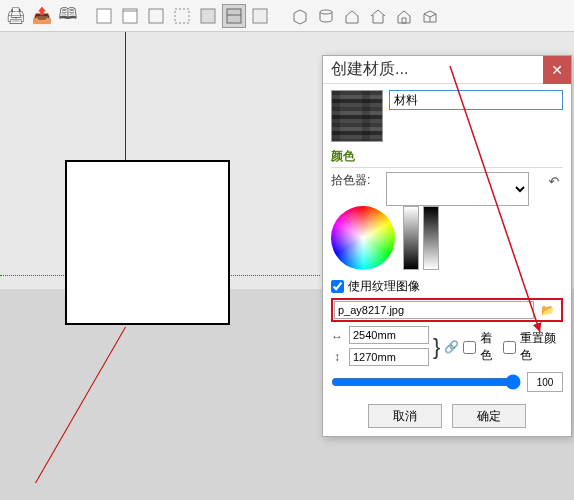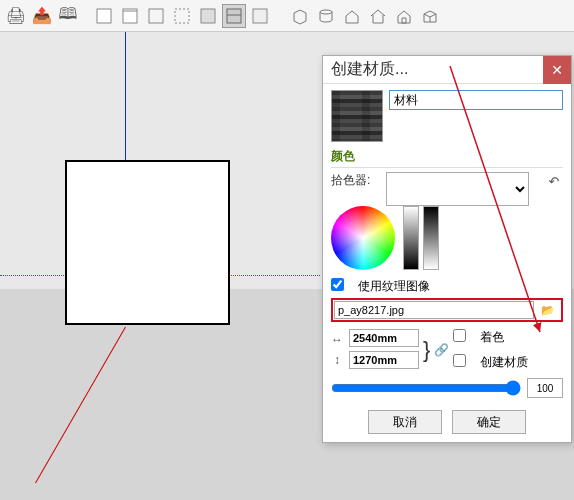--- a/index.html
+++ b/index.html
@@ -32,33 +32,33 @@
   .picker-label { font-size: 12px; color: #333; }
   .picker-select { flex: 1; border: 1px solid #aaa; height: 20px; font-size: 12px; padding: 16px 2px; background: #fff; }
   .undo-icon { width: 18px; height: 18px; font-size: 13px; color: #555; display: flex; align-items: center; justify-content: center; cursor: pointer;}
   
   .color-row { display: flex; gap: 8px; align-items: center; margin-bottom: 8px; }
   .color-wheel { width: 64px; height: 64px; border-radius: 50%; background: conic-gradient(red, yellow, lime, cyan, blue, magenta, red); position: relative; }
   .color-wheel::after { content:""; position:absolute; inset:0; border-radius:50%; background: radial-gradient(circle, #fff 0%, rgba(255,255,255,0) 70%); }
   .gray-ramp { width: 16px; height: 64px; background: linear-gradient(to bottom, #fff, #000); border: 1px solid #aaa; }
   .gray-ramp.inv { background: linear-gradient(to bottom, #000, #fff); margin-left: -4px; }
   
-  .chk-row { display: flex; align-items: flex-start; gap: 14px; font-size: 12px; margin: 3px 0; }
+  .chk-row { display: flex; align-items: center; gap: 4px; font-size: 12px; margin: 3px 0; }
   .chk-row input[type=checkbox] { width: 13px; height: 13px; }
   
   .tex-file-row { display: flex; align-items: center; gap: 2px; margin: 2px 0 4px 0; border: 2px solid #d01020; padding: 1px; }
   .tex-file { flex: 1; border: 1px solid #aaa; height: 18px; padding: 0 3px; font-size: 11px; background: #fff; }
   .browse-btn { width: 24px; height: 18px; font-size: 11px; display:flex;align-items:center;justify-content:center;color:#666;cursor:pointer; }
   
   .dim-row { display: flex; align-items: center; gap: 6px; font-size: 12px; margin-bottom: 2px; }
   .dim-arrow { width: 12px; text-align: center; color: #555; }
-  .dim-input { width: 70px; border: 1px solid #aaa; height: 18px; padding: 0 3px; font-size: 11px; font-weight: bold; }
+  .dim-input { width: 80px; border: 1px solid #aaa; height: 18px; padding: 0 3px; font-size: 11px; }
   .brackets { font-size: 22px; line-height: 18px; color: #333; }
   .link-icon { font-size: 12px; color: #555; }
-  .col-right { display:flex;flex-direction:column;gap:2px;font-size:11px; }
+  .col-right { display:flex;gap:2px;font-size:11px; }
   
   .opacity-row { display: flex; align-items: center; gap: 6px; margin: 4px 0 8px 0; }
   .opacity-slider { flex: 1; }
   .opacity-val { width: 36px; border: 1px solid #aaa; height: 20px; text-align: center; font-size: 10px; }
   
   .btn-row { display: flex; justify-content: center; gap: 10px; padding-top: 4px; }
   .dlg-btn { width: 74px; height: 24px; border: 1px solid #aaa; background: #f0f0f0; font-size: 12px; cursor: pointer; }
   
   .annot-arrow { position: absolute; pointer-events: none; z-index: 11; }
 </style>
@@ -192,21 +192,21 @@
       </div>
       <span class="brackets">}</span>
       <span class="link-icon">🔗</span>
       <div class="col-right">
         <label class="chk-row">
             <input type="checkbox" style="">
             <span>着色</span>
           </label>
         <label class="chk-row">
             <input type="checkbox" style="">
-            <span>创建材质</span>
+            <span>重置颜色</span>
           </label>
       </div>
     </div>
 
     <div class="opacity-row">
       <input type="range" min="0" max="100" value="100" class="opacity-slider" style="">
       <input class="opacity-val" value="100" style="">
     </div>
 
     <div class="btn-row">

